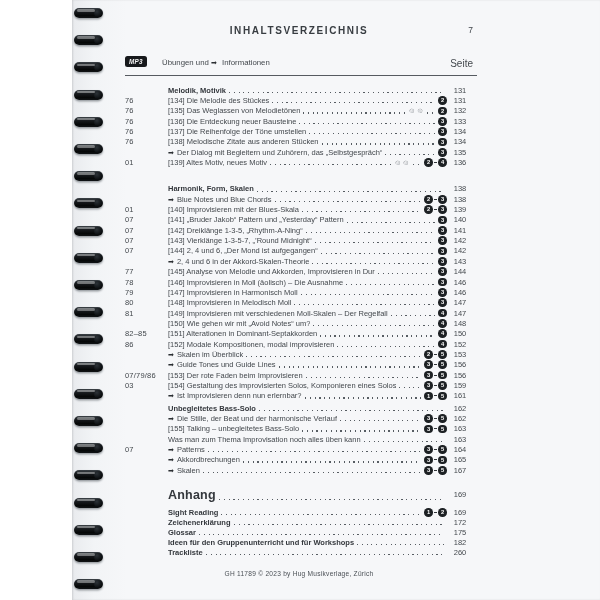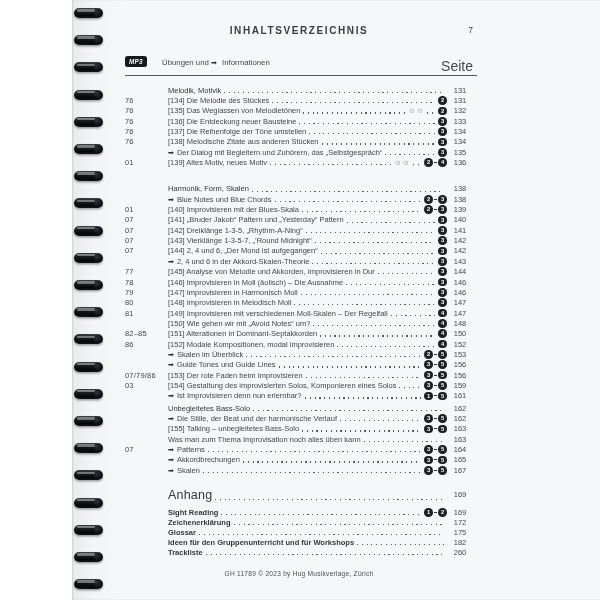--- a/index.html
+++ b/index.html
@@ -38,21 +38,21 @@
   }
   .hdr-page{position:absolute;right:0;top:0;font-size:8.5px;color:#3f444a;}
   .legend{position:relative;height:13px;margin-top:19px;}
   .mp3{
     position:absolute;left:0;top:0;background:#17191c;color:#f4f4f4;
     font-size:6.3px;font-weight:bold;font-style:italic;letter-spacing:.3px;
     padding:2px 4px 1.5px 4px;border-radius:2.5px;line-height:7px;
   }
   .legend-text{position:absolute;left:37px;top:2px;font-size:7.8px;color:#43484d;}
   .legend-text .arr{font-size:7px;}
-  .legend-page{position:absolute;right:0;top:2px;font-size:14px;color:#43484d;}
+  .legend-page{position:absolute;right:0;top:2px;font-size:10px;color:#43484d;}
   .rule{margin-top:6px;width:352px;border-bottom:1.2px solid #565b61;}
   .toc{margin-top:9px;}
   
   .sec2{margin-top:16px;}
   .sec3{margin-top:2px;}
   .sec4{margin-top:11px;}
   .row{display:flex;align-items:center;height:10.35px;font-size:7.5px;color:#43484d;}
   .sec4 .row{height:10px;}
   .track{flex:none;width:43px;letter-spacing:.2px;}
   .entry{flex:none;white-space:nowrap;overflow:hidden;max-width:252px;}
@@ -64,21 +64,21 @@
   }
   .leader.mini{flex:none;width:8px;}
   .badgebox{flex:none;display:flex;align-items:center;justify-content:flex-end;}
   .badge{
     flex:none;width:8.6px;height:8.6px;border-radius:50%;background:#1d2124;color:#fff;
     font-size:5.8px;font-weight:bold;text-align:center;line-height:8.8px;
   }
   .bdash{flex:none;width:3.2px;height:1.1px;background:#33373b;margin:0 1.2px;}
   .smiley{flex:none;color:#70767c;font-size:7.5px;line-height:8px;margin-right:.5px;}
   .pagenum{flex:none;width:26px;text-align:center;color:#43484d;}
-  .title-row .entry{font-weight:normal;color:#33373c;}
+  .title-row .entry{font-weight:bold;color:#33373c;}
   .anhang-row{height:17px !important;}
   .anhang-row .entry{font-size:12.5px;letter-spacing:.2px;}
   .anhang-row .leader{margin-bottom:3.5px;}
   .sec4 .gap{height:4px;}
   .footer{
     position:absolute;left:125px;width:348px;top:570px;text-align:center;
     font-size:6.6px;color:#4b5056;letter-spacing:.25px;
   }
 </style>
 </head>

